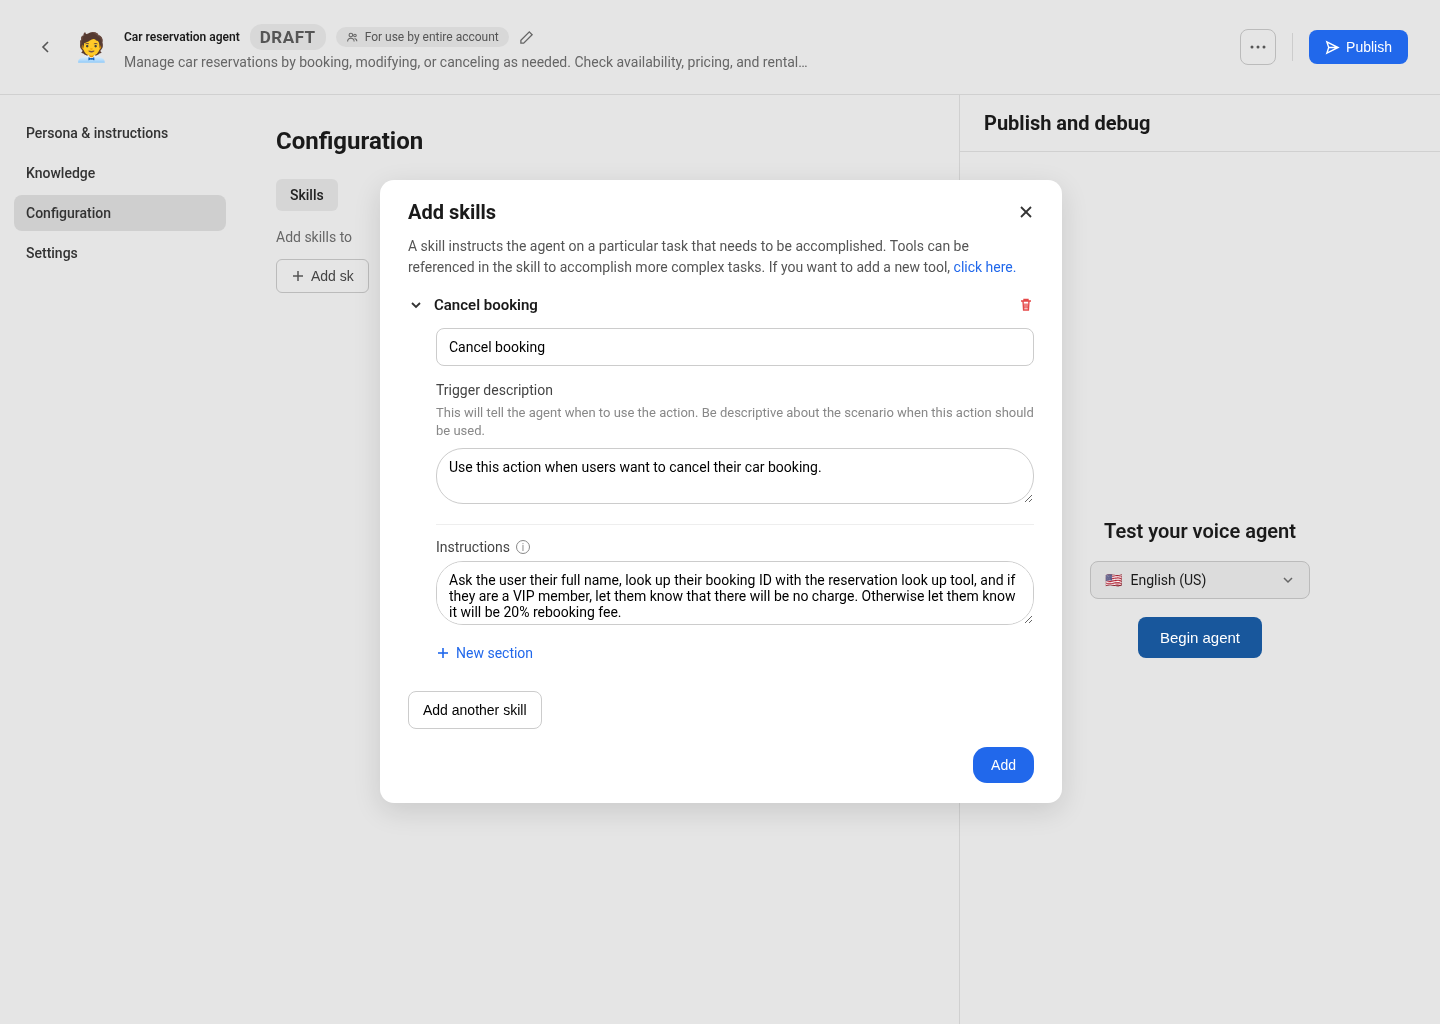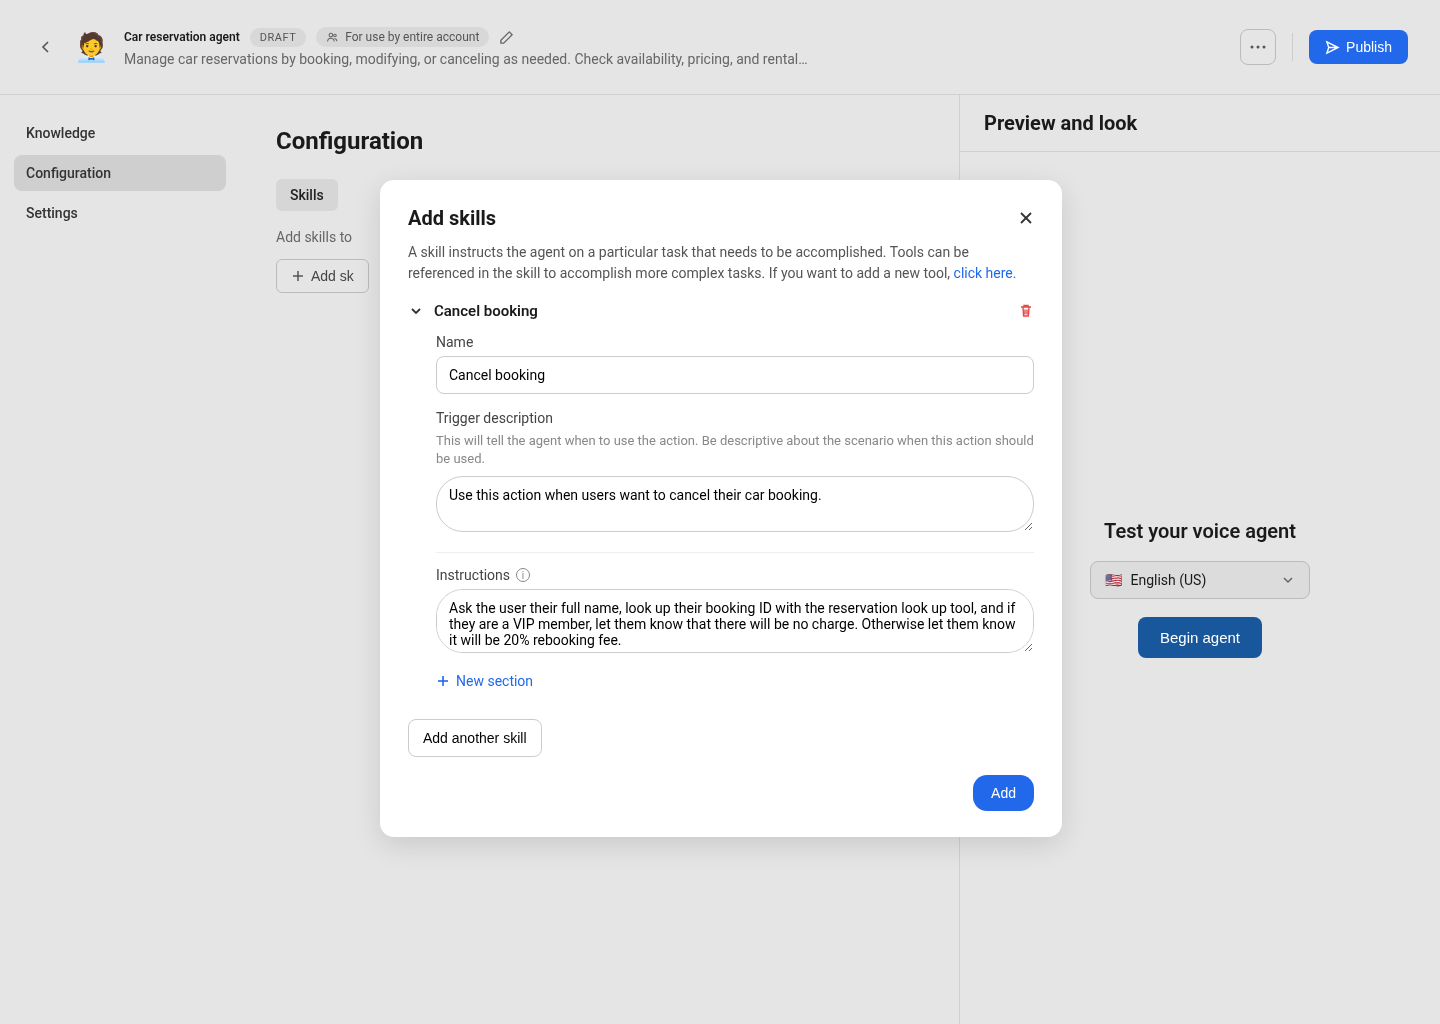--- a/index.html
+++ b/index.html
@@ -58,23 +58,23 @@
       display: inline-flex;
       align-items: center;
       gap: 6px;
       padding: 3px 10px;
       background: #d8d8d8;
       border-radius: 12px;
       font-size: 12px;
       color: #555;
     }
     .badge.draft {
-      font-weight: 400;
+      font-weight: 700;
       letter-spacing: 0.5px;
-      font-size: 11px;
+      font-size: 17px;
     }
     .edit-pencil {
       color: #666;
       cursor: pointer;
     }
     .header-sub {
       font-size: 14px;
       color: #666;
     }
     .header-actions {
@@ -235,21 +235,21 @@
     }
     
     .modal {
       position: absolute;
       top: 180px;
       left: 380px;
       width: 682px;
       background: white;
       border-radius: 14px;
       box-shadow: 0 8px 28px rgba(0,0,0,0.12);
-      padding: 26px 28px;
+      padding: 20px 28px;
       display: flex;
       flex-direction: column;
     }
     .modal-head {
       display: flex;
       justify-content: space-between;
       align-items: center;
       margin-bottom: 12px;
     }
     .modal-title {
@@ -413,20 +413,21 @@
       <svg width="15" height="15" viewBox="0 0 16 16" fill="none" stroke="white" stroke-width="1.5">
           <path d="M2 2l12 6-12 6 2-6-2-6zM4 8h10"></path>
         </svg>
       <span>Publish</span>
     </button>
   </div>
 </div>
 
 <div class="body">
   <div class="sidebar">
+    <div class="sidebar-item">Persona &amp; instructions</div>
     <div class="sidebar-item">Knowledge</div>
     <div class="sidebar-item active">Configuration</div>
     <div class="sidebar-item">Settings</div>
   </div>
 
   <div class="main">
     <div class="config-col">
       <div class="config-title">Configuration</div>
       <div class="tabs">
         <div class="tab active">Skills</div>
@@ -435,21 +436,21 @@
       <button class="add-skills-btn">
         <svg width="14" height="14" viewBox="0 0 14 14" stroke="#555" stroke-width="1.5">
             <line x1="7" y1="2" x2="7" y2="12"></line>
             <line x1="2" y1="7" x2="12" y2="7"></line>
           </svg>
         <span>Add sk</span>
       </button>
     </div>
 
     <div class="preview-col">
-      <div class="preview-header">Preview and look</div>
+      <div class="preview-header">Publish and debug</div>
       <div class="preview-body">
         <div class="preview-title">Test your voice agent</div>
         <div class="lang-select">
           <div class="lang-left">
             <span>🇺🇸</span>
             <span>English (US)</span>
           </div>
           <svg width="14" height="14" viewBox="0 0 14 14" fill="none" stroke="#666" stroke-width="1.5">
               <polyline points="3,5 7,9 11,5"></polyline>
             </svg>
@@ -482,21 +483,20 @@
       <span class="skill-name">Cancel booking</span>
     </div>
     <span class="trash-icon">
       <svg width="16" height="16" viewBox="0 0 16 16" fill="none" stroke="#e54848" stroke-width="1.4">
           <path d="M3 4h10M6 4V2.5h4V4M5 4l.6 9h4.8L11 4M7 6.5v5M9 6.5v5"></path>
         </svg>
     </span>
   </div>
 
   <div class="form-group">
-    <div class="form-label">Name</div>
     <input class="text-input" value="Cancel booking" style="">
   </div>
 
   <div class="form-group">
     <div class="form-label">Trigger description</div>
     <div class="form-sublabel">This will tell the agent when to use the action. Be descriptive about the scenario when this action should be used.</div>
     <textarea class="textarea" style="">Use this action when users want to cancel their car booking.</textarea>
   </div>
 
   <div class="hr"></div>

